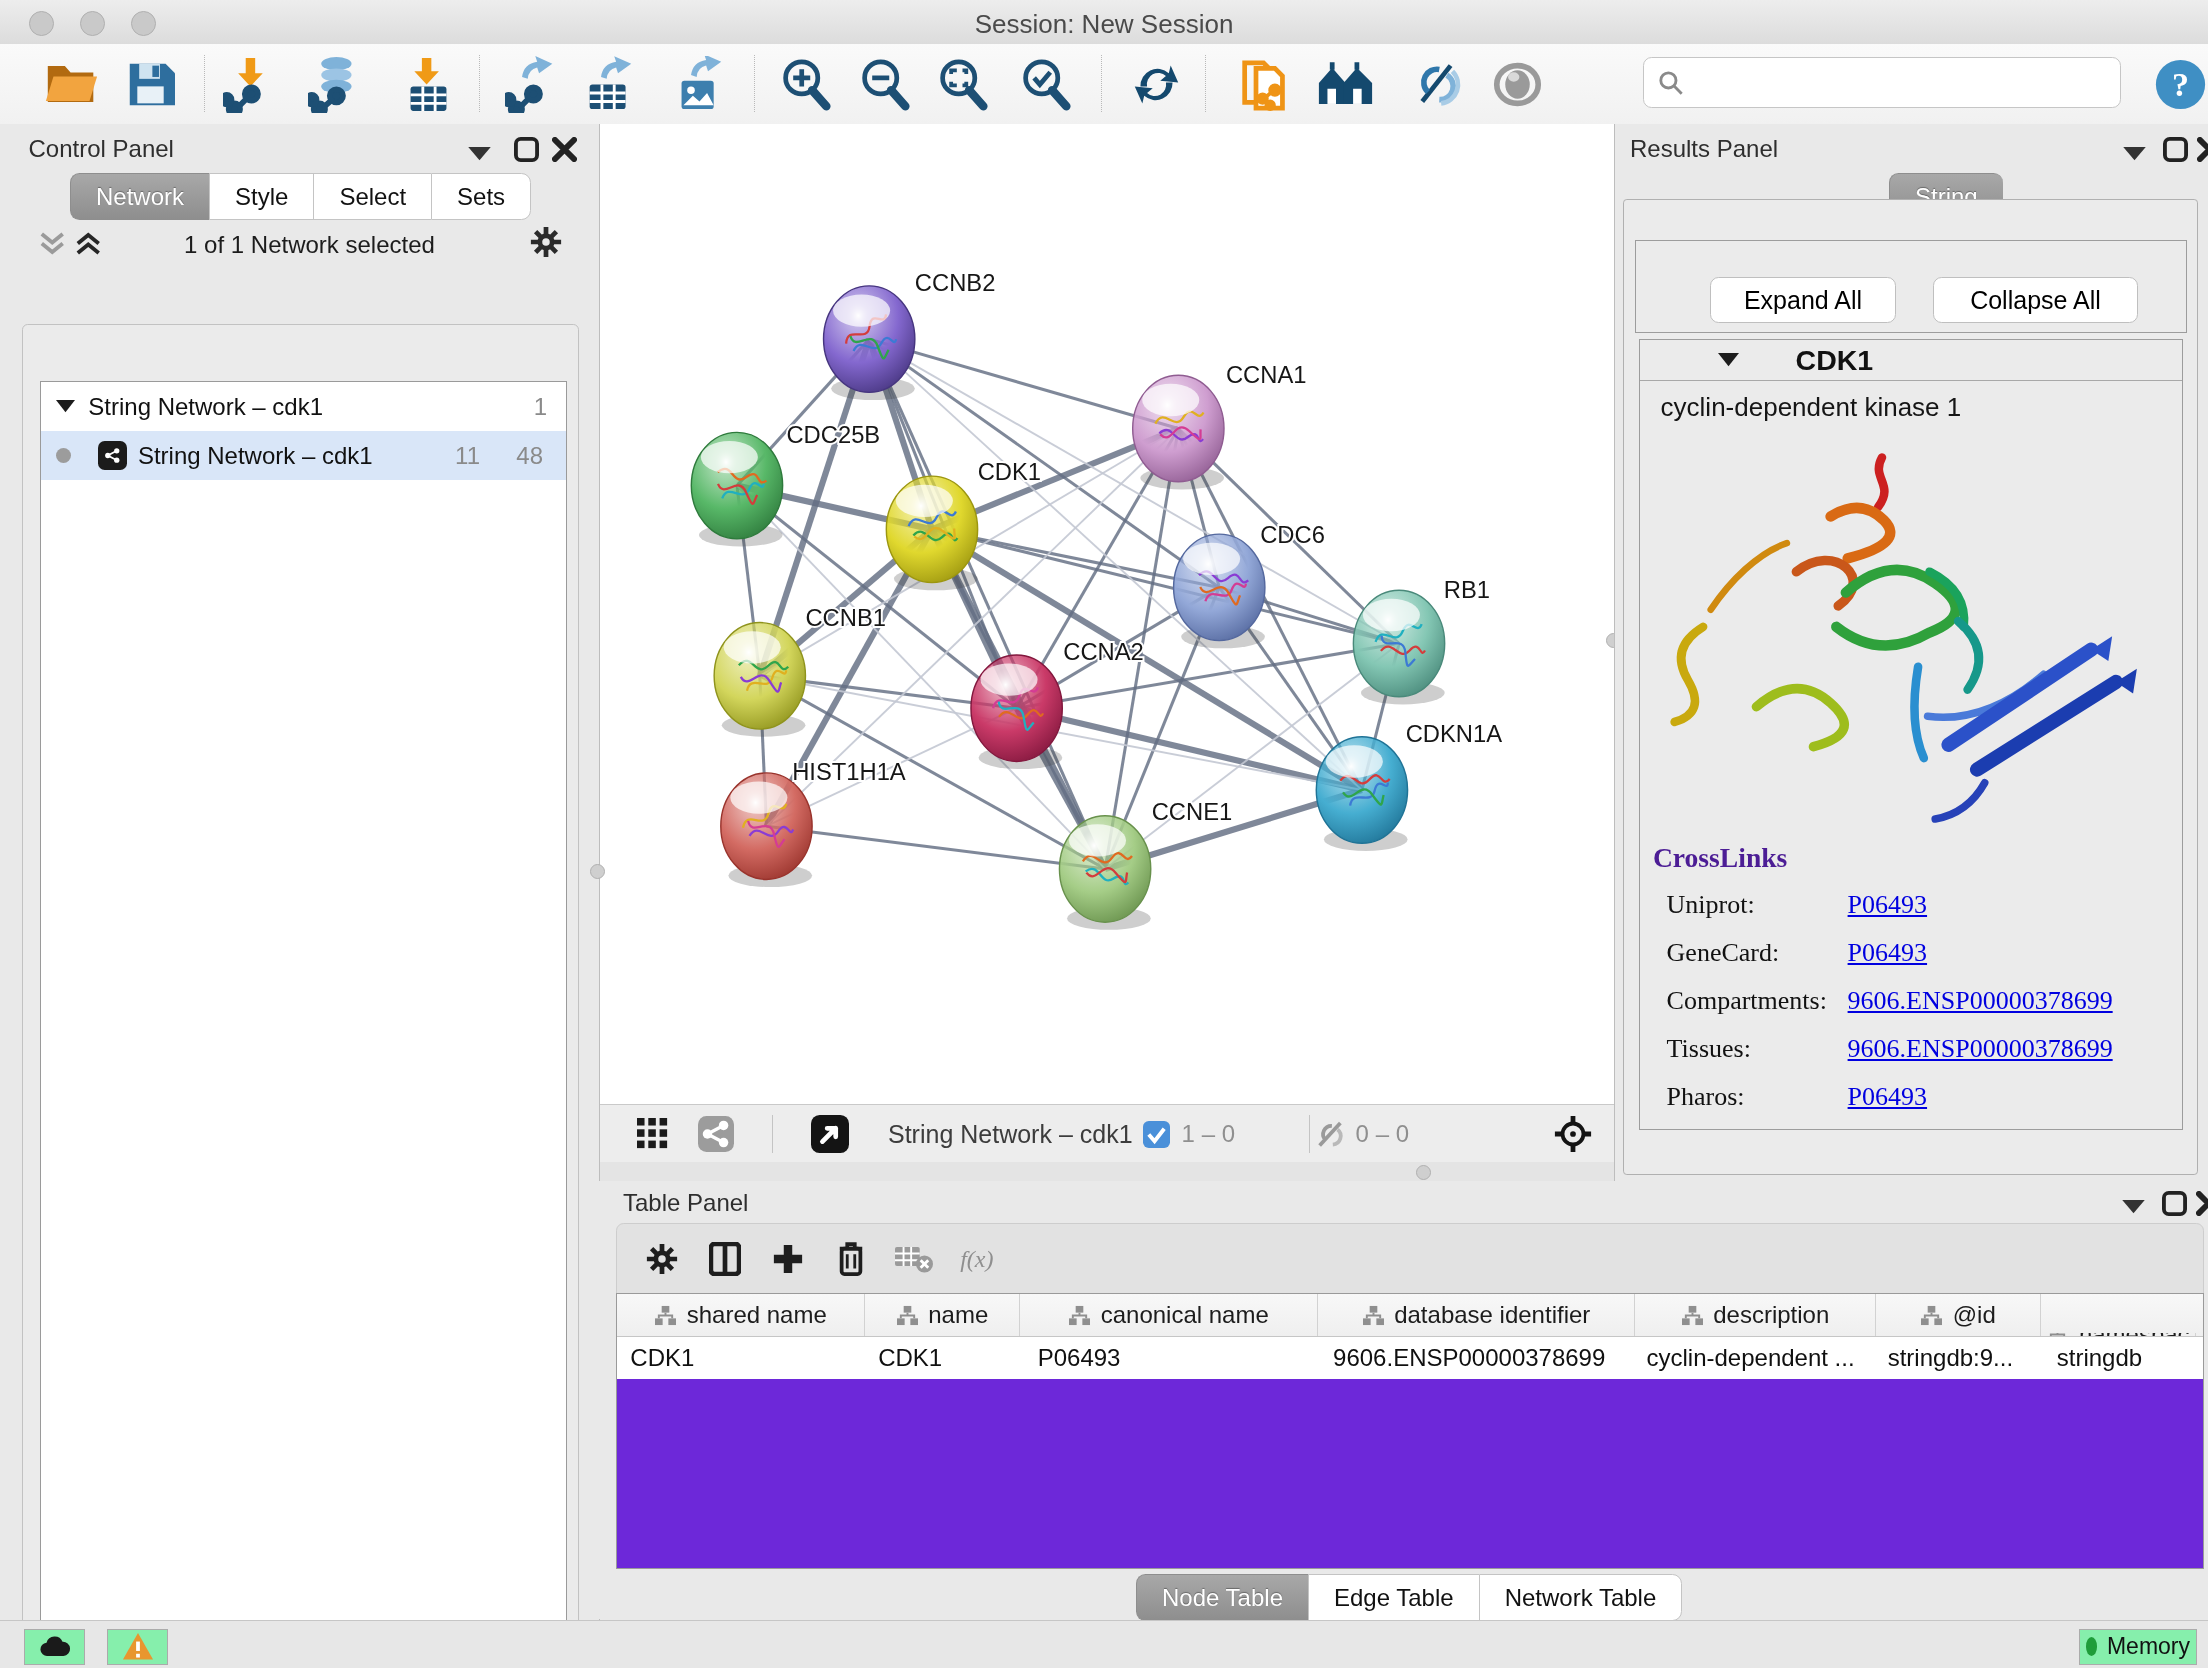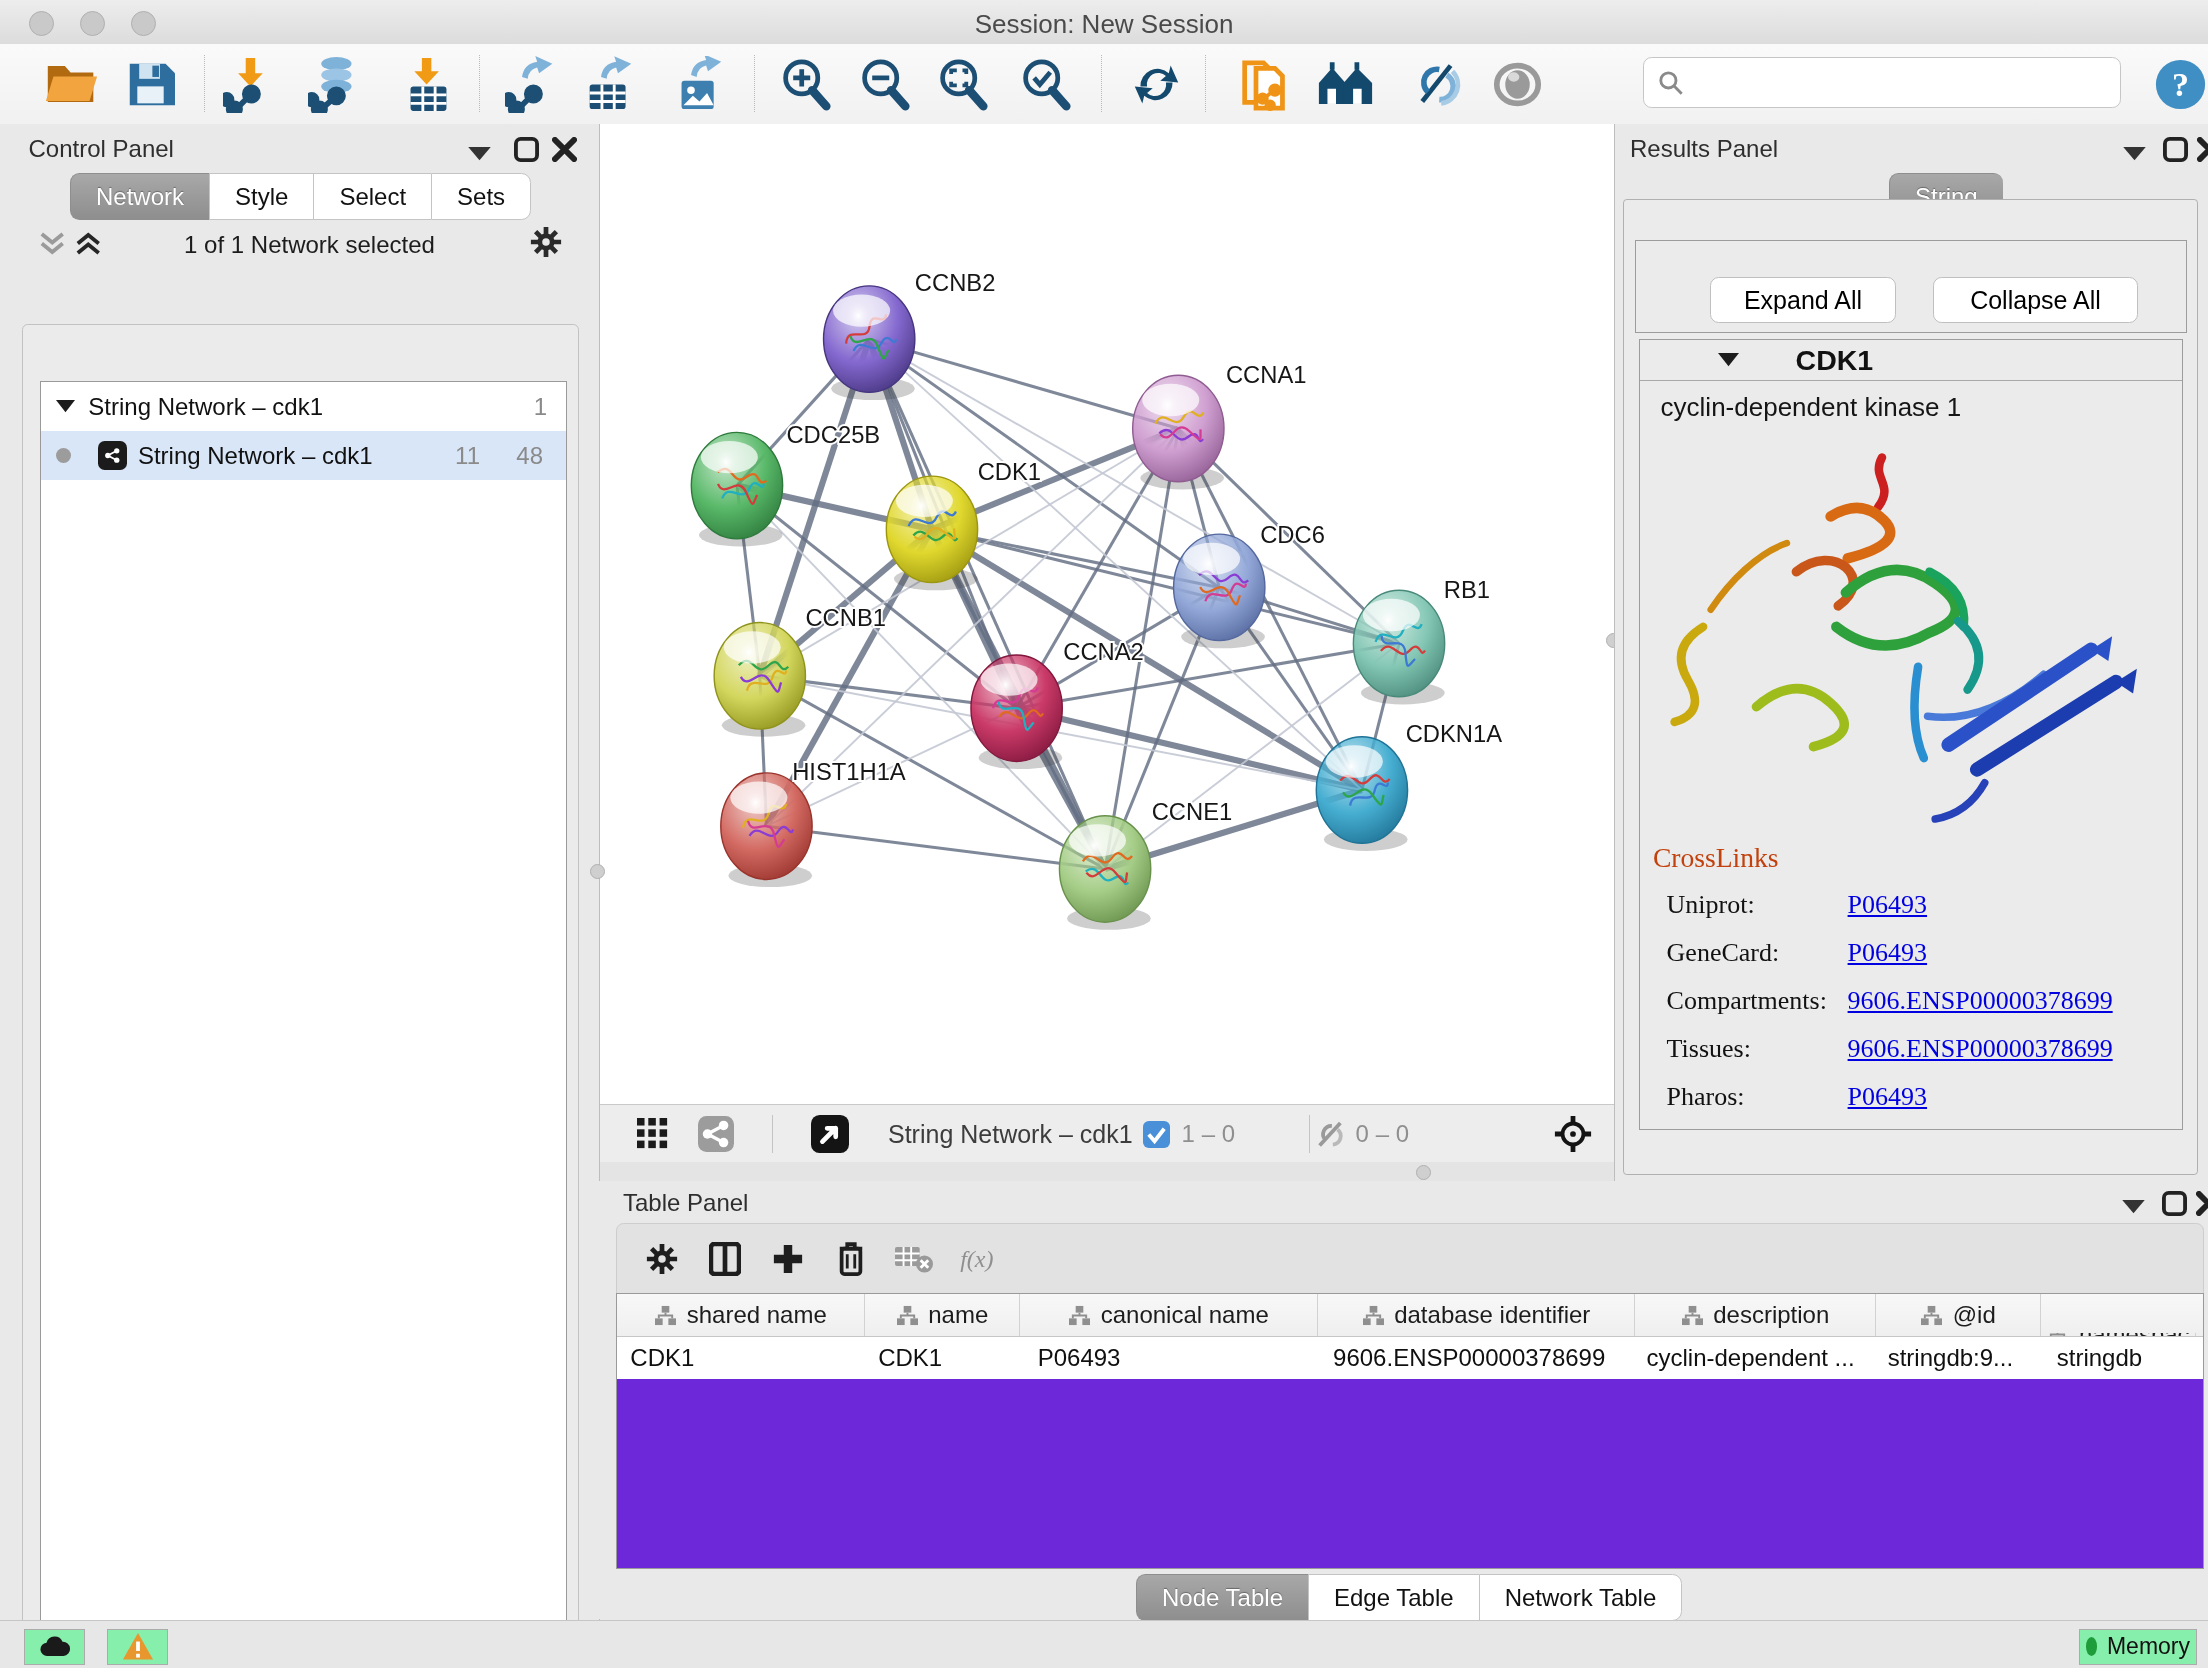--- a/index.html
+++ b/index.html
@@ -649,21 +649,21 @@
             <path d="M298 302q62 8 122-44" stroke="#4a7ad9" stroke-width="8"></path>
             <path d="M320 332 470 232" stroke="#2b51c9" stroke-width="15"></path>
             <path d="M350 358 496 266" stroke="#1b3db0" stroke-width="15"></path>
             <path d="M358 372q-18 32-52 38" stroke="#2742b8" stroke-width="8"></path>
             <path d="M288 250q-10 60 6 96" stroke="#2a8fd0" stroke-width="9"></path>
           </g>
           <polygon points="470,232 492,218 488,244" fill="#2b51c9"></polygon>
           <polygon points="496,266 518,252 514,278" fill="#1b3db0"></polygon>
         </svg>
         <div id="xl">
-          <div style="font-size:27.6px;font-weight:normal;color:#c2410c;padding:3.8px 0 7.6px 13.3px">CrossLinks</div>
+          <div style="font-size:27.6px;font-weight:bold;color:#4c1d95;padding:3.8px 0 7.6px 13.3px">CrossLinks</div>
           <div id="xlinks">
               <div class="xl-row">
                 <span class="xl-label">Uniprot:</span>
                 <span class="xl-link">P06493</span>
               </div>
               <div class="xl-row">
                 <span class="xl-label">GeneCard:</span>
                 <span class="xl-link">P06493</span>
               </div>
               <div class="xl-row">

